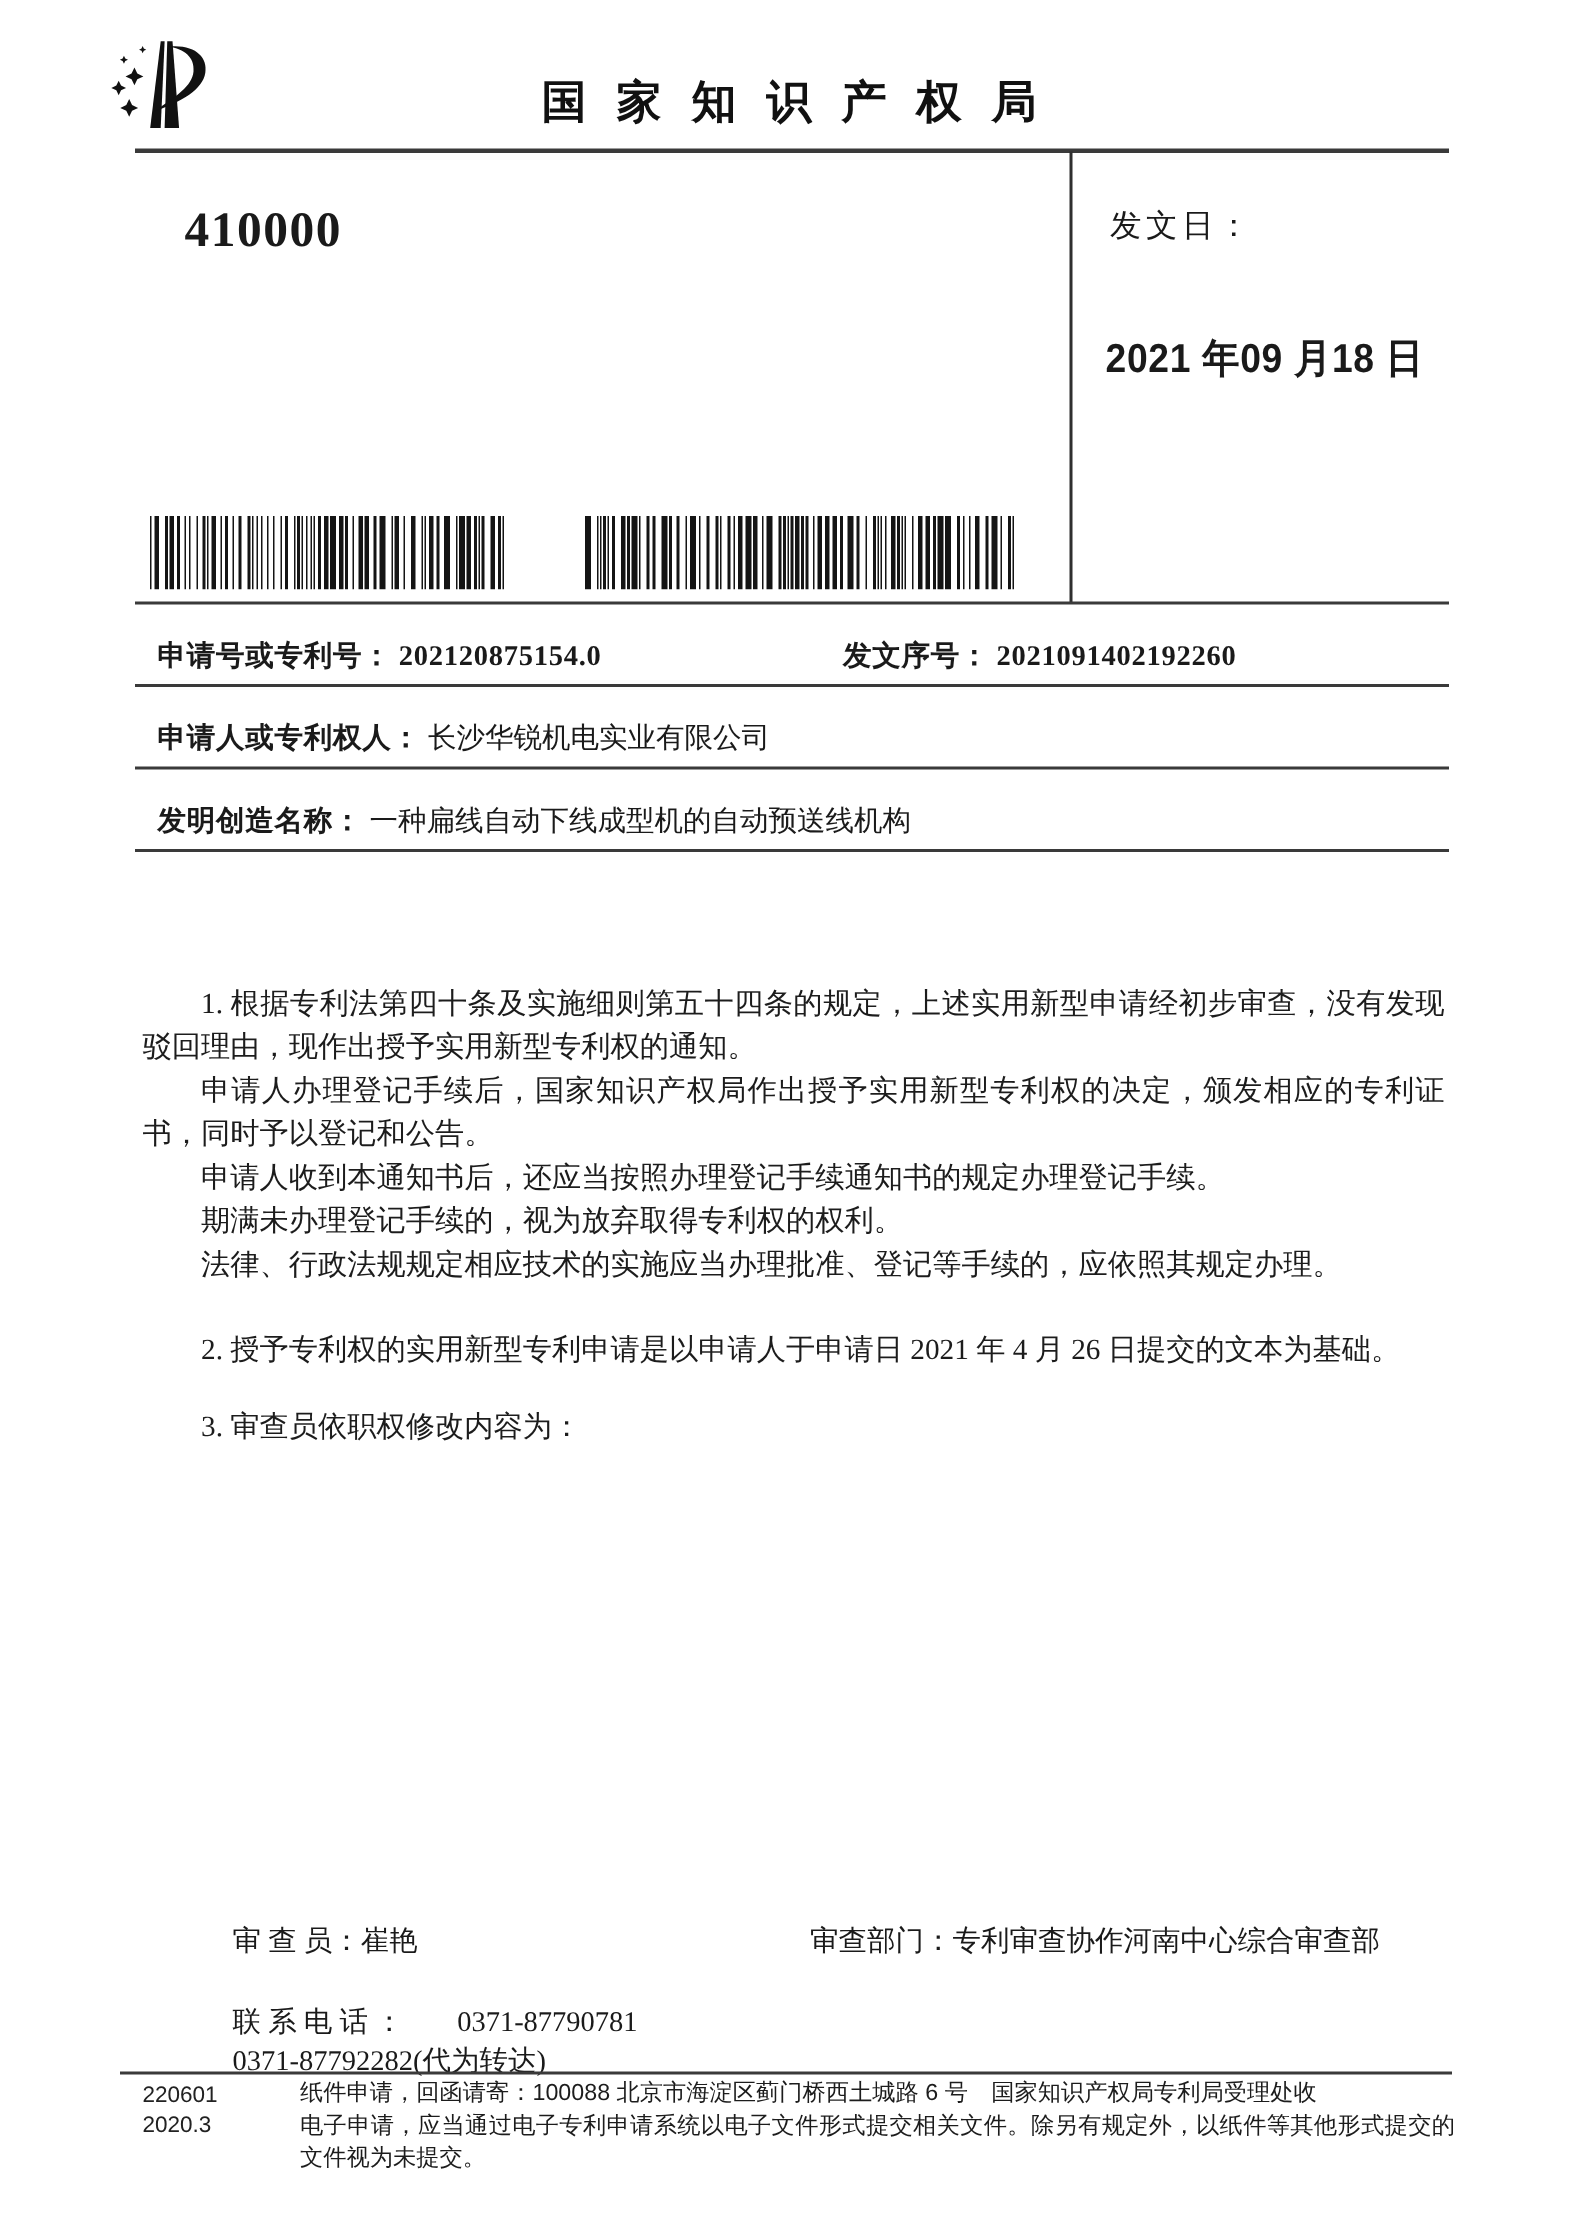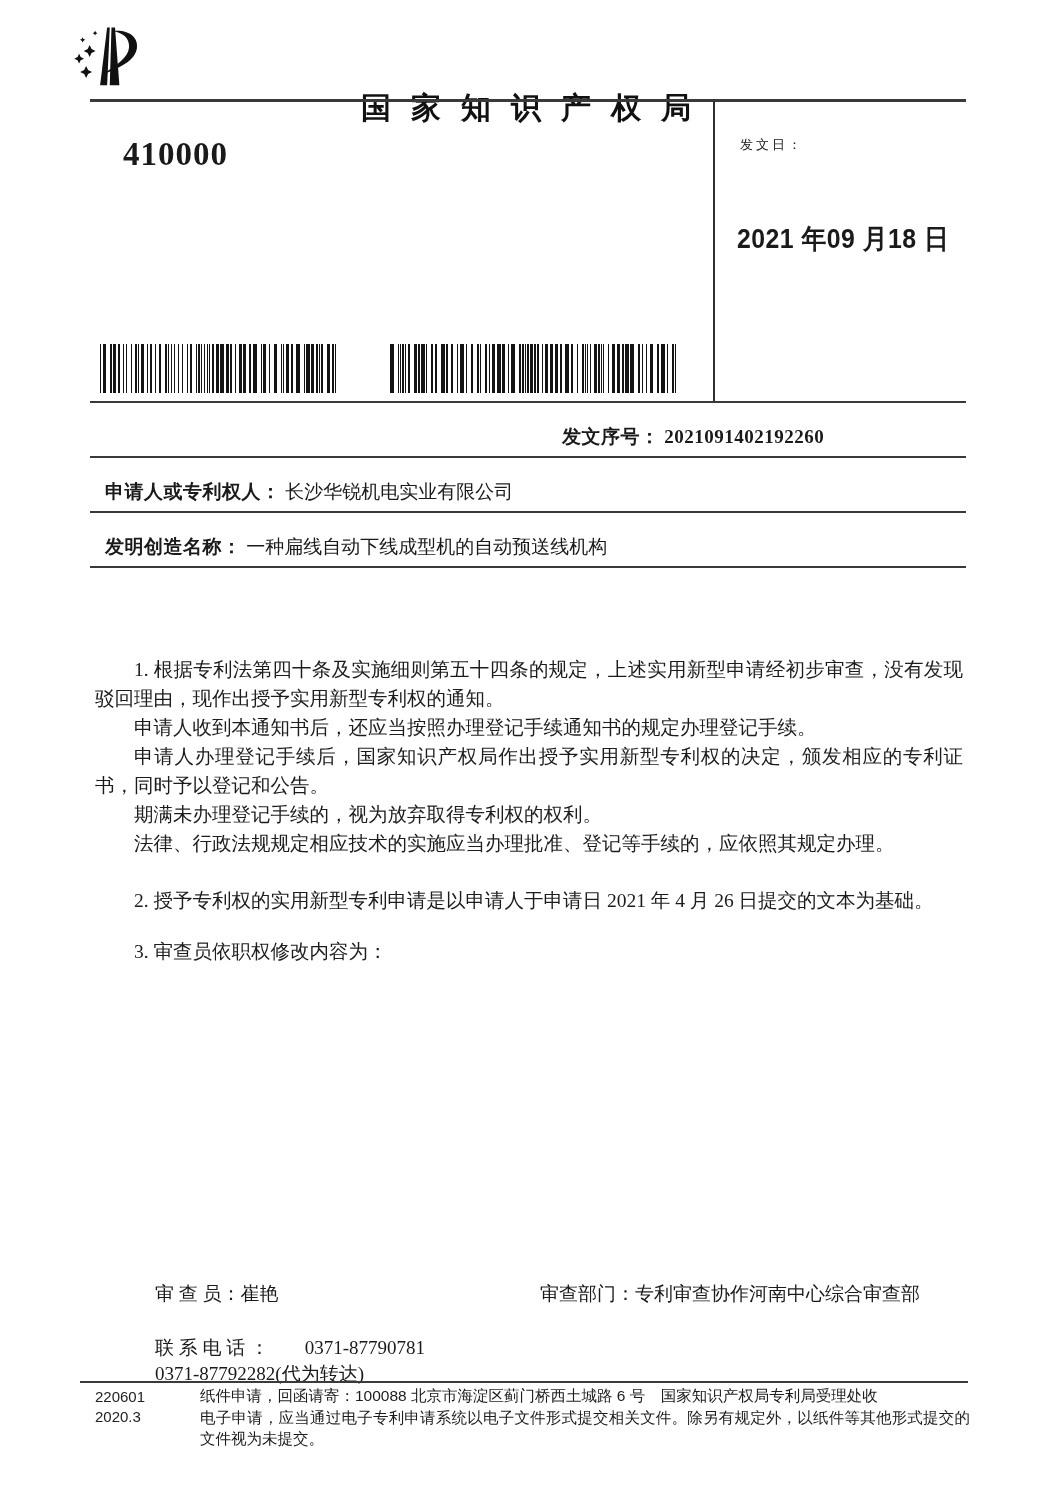--- a/index.html
+++ b/index.html
@@ -14,32 +14,31 @@
   }
   .abs{position:absolute;}
   
   .agency-title{
     top:48px;left:0;width:100%;
     text-align:center;
     font-family:"Liberation Sans","DejaVu Sans",sans-serif;
     font-weight:bold;font-size:30px;
     letter-spacing:20px;text-indent:20px;
     color:#111;
-    margin-top:40px;
   }
   .rule{background:#3a3a3a;height:2px;}
   .rule-thick{height:3px;}
   
   .vdivider{width:2px;background:#2f2f2f;}
   .postal{top:136px;left:123px;font-size:33px;font-weight:bold;letter-spacing:1px;}
   .addr{
     top:183px;left:90px;width:623px;
     text-align:center;font-size:19px;line-height:30px;color:#222;
   }
-  .dispatch-label{top:136px;left:740px;font-size:13px;letter-spacing:3px;}
+  .dispatch-label{top:136px;left:740px;font-size:21px;letter-spacing:3px;}
   .dispatch-date{
     top:221px;left:737px;
     font-family:"Liberation Sans","DejaVu Sans",sans-serif;
     font-weight:bold;font-size:27px;letter-spacing:0.5px;
     transform:scaleX(0.92);transform-origin:left center;
     white-space:nowrap;
   }
   
   .barcode{top:344px;height:49px;font-size:0;overflow:hidden;}
   .barcode i{display:inline-block;height:100%;background:#141414;vertical-align:top;}
@@ -110,20 +109,24 @@
   <div class="abs postal">410000</div>
 
   <div class="abs dispatch-label">发文日：</div>
   <div class="abs dispatch-date">2021 年09 月18 日</div>
 
   <div class="abs barcode" style="left:100px;width:240px;"><i style="width:1px;margin-right:2px"></i><i style="width:3px;margin-right:4px"></i><i style="width:2px;margin-right:1px"></i><i style="width:3px;margin-right:2px"></i><i style="width:2px;margin-right:3px"></i><i style="width:1px;margin-right:2px"></i><i style="width:1px;margin-right:4px"></i><i style="width:1px;margin-right:3px"></i><i style="width:2px;margin-right:1px"></i><i style="width:1px;margin-right:2px"></i><i style="width:3px;margin-right:3px"></i><i style="width:1px;margin-right:2px"></i><i style="width:2px;margin-right:3px"></i><i style="width:1px;margin-right:3px"></i><i style="width:2px;margin-right:4px"></i><i style="width:2px;margin-right:1px"></i><i style="width:1px;margin-right:2px"></i><i style="width:1px;margin-right:2px"></i><i style="width:1px;margin-right:3px"></i><i style="width:1px;margin-right:3px"></i><i style="width:1px;margin-right:4px"></i><i style="width:1px;margin-right:2px"></i><i style="width:2px;margin-right:4px"></i><i style="width:1px;margin-right:1px"></i><i style="width:2px;margin-right:1px"></i><i style="width:1px;margin-right:2px"></i><i style="width:1px;margin-right:2px"></i><i style="width:1px;margin-right:1px"></i><i style="width:1px;margin-right:2px"></i><i style="width:2px;margin-right:2px"></i><i style="width:3px;margin-right:1px"></i><i style="width:4px;margin-right:2px"></i><i style="width:3px;margin-right:1px"></i><i style="width:2px;margin-right:3px"></i><i style="width:1px;margin-right:3px"></i><i style="width:3px;margin-right:1px"></i><i style="width:3px;margin-right:3px"></i><i style="width:2px;margin-right:2px"></i><i style="width:4px;margin-right:4px"></i><i style="width:1px;margin-right:1px"></i><i style="width:3px;margin-right:3px"></i><i style="width:1px;margin-right:4px"></i><i style="width:3px;margin-right:4px"></i><i style="width:1px;margin-right:1px"></i><i style="width:1px;margin-right:2px"></i><i style="width:3px;margin-right:2px"></i><i style="width:2px;margin-right:3px"></i><i style="width:4px;margin-right:4px"></i><i style="width:1px;margin-right:1px"></i><i style="width:4px;margin-right:1px"></i><i style="width:3px;margin-right:2px"></i><i style="width:2px;margin-right:1px"></i><i style="width:1px;margin-right:1px"></i><i style="width:2px;margin-right:4px"></i><i style="width:3px;margin-right:2px"></i><i style="width:2px;margin-right:1px"></i><i style="width:1px;margin-right:4px"></i></div>
   <div class="abs barcode" style="left:390px;width:292px;"><i style="width:4px;margin-right:4px"></i><i style="width:1px;margin-right:1px"></i><i style="width:1px;margin-right:1px"></i><i style="width:2px;margin-right:1px"></i><i style="width:1px;margin-right:2px"></i><i style="width:2px;margin-right:4px"></i><i style="width:3px;margin-right:1px"></i><i style="width:2px;margin-right:1px"></i><i style="width:4px;margin-right:1px"></i><i style="width:1px;margin-right:4px"></i><i style="width:2px;margin-right:2px"></i><i style="width:2px;margin-right:4px"></i><i style="width:4px;margin-right:1px"></i><i style="width:2px;margin-right:3px"></i><i style="width:2px;margin-right:4px"></i><i style="width:1px;margin-right:2px"></i><i style="width:4px;margin-right:2px"></i><i style="width:1px;margin-right:4px"></i><i style="width:2px;margin-right:4px"></i><i style="width:2px;margin-right:1px"></i><i style="width:1px;margin-right:4px"></i><i style="width:2px;margin-right:2px"></i><i style="width:1px;margin-right:2px"></i><i style="width:3px;margin-right:2px"></i><i style="width:4px;margin-right:1px"></i><i style="width:3px;margin-right:3px"></i><i style="width:1px;margin-right:2px"></i><i style="width:4px;margin-right:4px"></i><i style="width:2px;margin-right:1px"></i><i style="width:2px;margin-right:1px"></i><i style="width:1px;margin-right:1px"></i><i style="width:2px;margin-right:1px"></i><i style="width:3px;margin-right:1px"></i><i style="width:2px;margin-right:1px"></i><i style="width:2px;margin-right:3px"></i><i style="width:1px;margin-right:2px"></i><i style="width:3px;margin-right:2px"></i><i style="width:3px;margin-right:2px"></i><i style="width:3px;margin-right:2px"></i><i style="width:2px;margin-right:3px"></i><i style="width:4px;margin-right:2px"></i><i style="width:2px;margin-right:4px"></i><i style="width:1px;margin-right:4px"></i><i style="width:2px;margin-right:1px"></i><i style="width:1px;margin-right:1px"></i><i style="width:1px;margin-right:2px"></i><i style="width:1px;margin-right:3px"></i><i style="width:3px;margin-right:1px"></i><i style="width:2px;margin-right:1px"></i><i style="width:1px;margin-right:1px"></i><i style="width:1px;margin-right:4px"></i><i style="width:1px;margin-right:3px"></i><i style="width:3px;margin-right:2px"></i><i style="width:3px;margin-right:2px"></i><i style="width:2px;margin-right:1px"></i><i style="width:4px;margin-right:1px"></i><i style="width:4px;margin-right:4px"></i><i style="width:2px;margin-right:2px"></i><i style="width:1px;margin-right:3px"></i><i style="width:1px;margin-right:3px"></i><i style="width:3px;margin-right:4px"></i><i style="width:2px;margin-right:2px"></i><i style="width:4px;margin-right:2px"></i><i style="width:1px;margin-right:4px"></i><i style="width:2px;margin-right:1px"></i><i style="width:1px;margin-right:2px"></i></div>
 
   <div class="abs rule" style="top:401px;left:90px;width:876px;"></div>
 
+  <div class="abs frow" style="top:424px;left:105px;">
+    <span class="flabel">申请号或专利号：</span>
+    <span class="fval-num">202120875154.0</span>
+  </div>
   <div class="abs frow" style="top:424px;left:562px;">
     <span class="flabel">发文序号：</span>
     <span class="fval-num">2021091402192260</span>
   </div>
   <div class="abs rule" style="top:456px;left:90px;width:876px;"></div>
 
   <div class="abs frow" style="top:479px;left:105px;">
     <span class="flabel">申请人或专利权人：</span>
     <span>长沙华锐机电实业有限公司</span>
   </div>
@@ -131,22 +134,22 @@
 
   <div class="abs frow" style="top:534px;left:105px;">
     <span class="flabel">发明创造名称：</span>
     <span>一种扁线自动下线成型机的自动预送线机构</span>
   </div>
   <div class="abs rule" style="top:566px;left:90px;width:876px;"></div>
 
 
   <div class="abs notice-body">
       <p>1. 根据专利法第四十条及实施细则第五十四条的规定，上述实用新型申请经初步审查，没有发现驳回理由，现作出授予实用新型专利权的通知。</p>
+      <p>申请人办理登记手续后，国家知识产权局作出授予实用新型专利权的决定，颁发相应的专利证书，同时予以登记和公告。</p>
       <p>申请人收到本通知书后，还应当按照办理登记手续通知书的规定办理登记手续。</p>
-      <p>申请人办理登记手续后，国家知识产权局作出授予实用新型专利权的决定，颁发相应的专利证书，同时予以登记和公告。</p>
       <p>期满未办理登记手续的，视为放弃取得专利权的权利。</p>
       <p>法律、行政法规规定相应技术的实施应当办理批准、登记等手续的，应依照其规定办理。</p>
       <p class="gap1">2. 授予专利权的实用新型专利申请是以申请人于申请日 2021 年 4 月 26 日提交的文本为基础。</p>
       <p class="gap2">3. 审查员依职权修改内容为：</p>
     </div>
 
   <div class="abs exam" style="top:1281px;left:155px;">
     <span>审  查  员：</span><span>崔艳</span>
   </div>
   <div class="abs exam" style="top:1281px;left:540px;">

